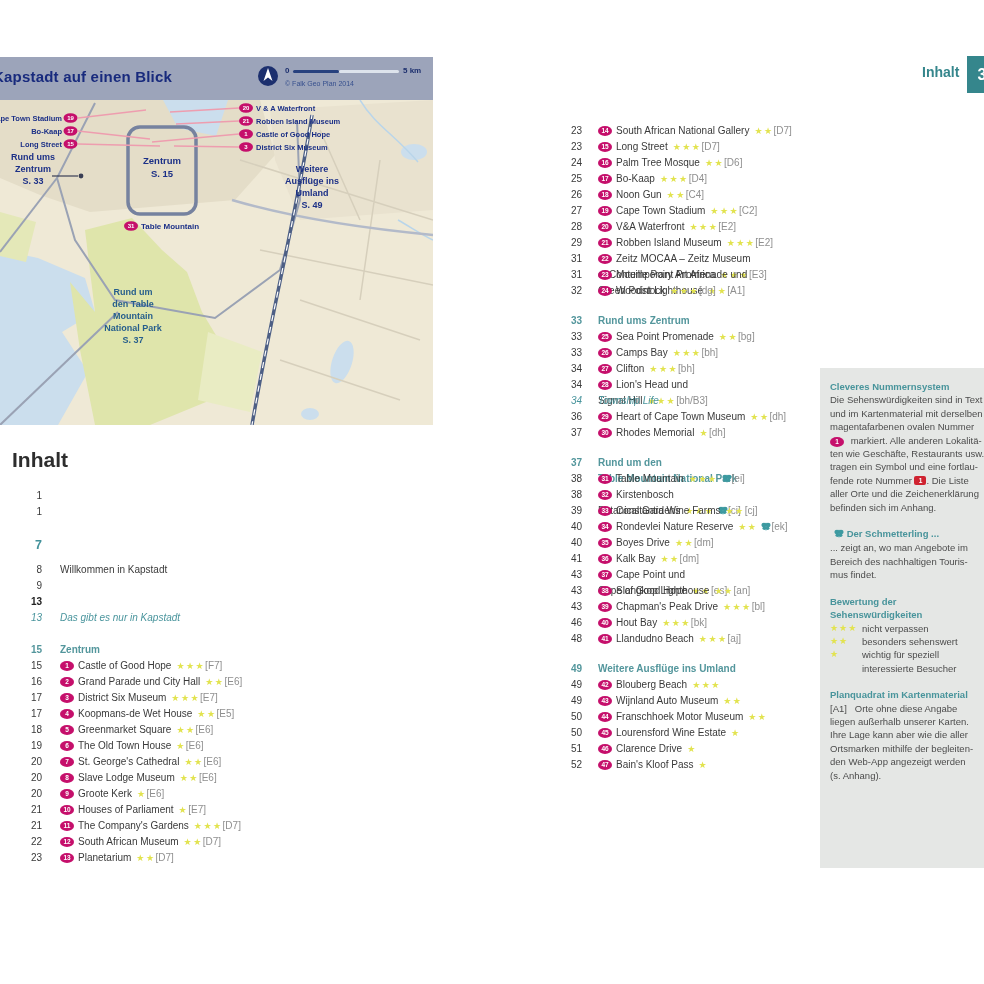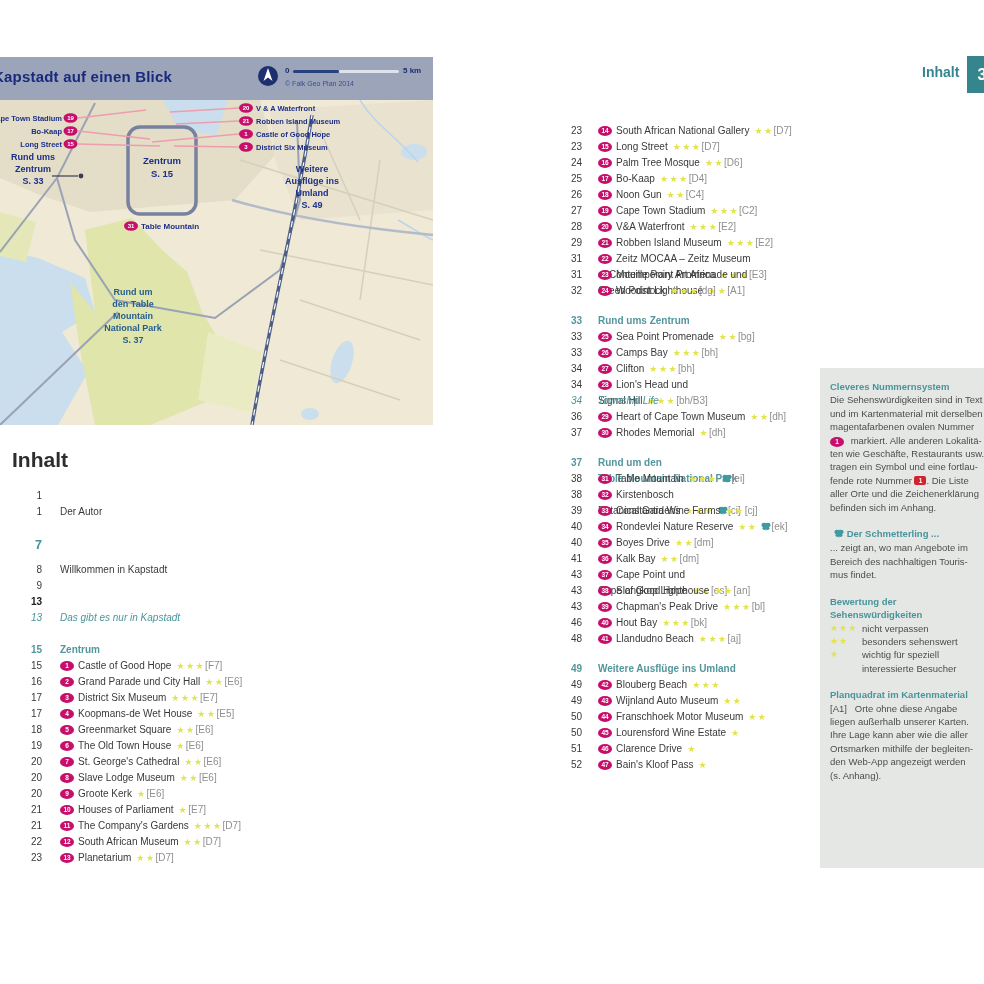--- a/index.html
+++ b/index.html
@@ -185,23 +185,20 @@
     </g>
   </svg>
 
   <div class="toc-title">Inhalt</div>
   <div class="toc-left" id="toc-left">
       <div class="trow">
         <span class="pg">1</span>
       </div>
       <div class="trow">
         <span class="pg">1</span>
-        <span class="tbody">
-          <div class="tline"><span class="ttl">Der Autor</span></div>
-        </span>
       </div>
       <div style="height: 14px;"></div>
       <div class="trow chapter">
         <span class="pg">7</span>
       </div>
       <div style="height: 6px;"></div>
       <div class="trow">
         <span class="pg">8</span>
         <span class="tbody">
           <div class="tline"><span class="ttl">Willkommen in Kapstadt</span></div>

